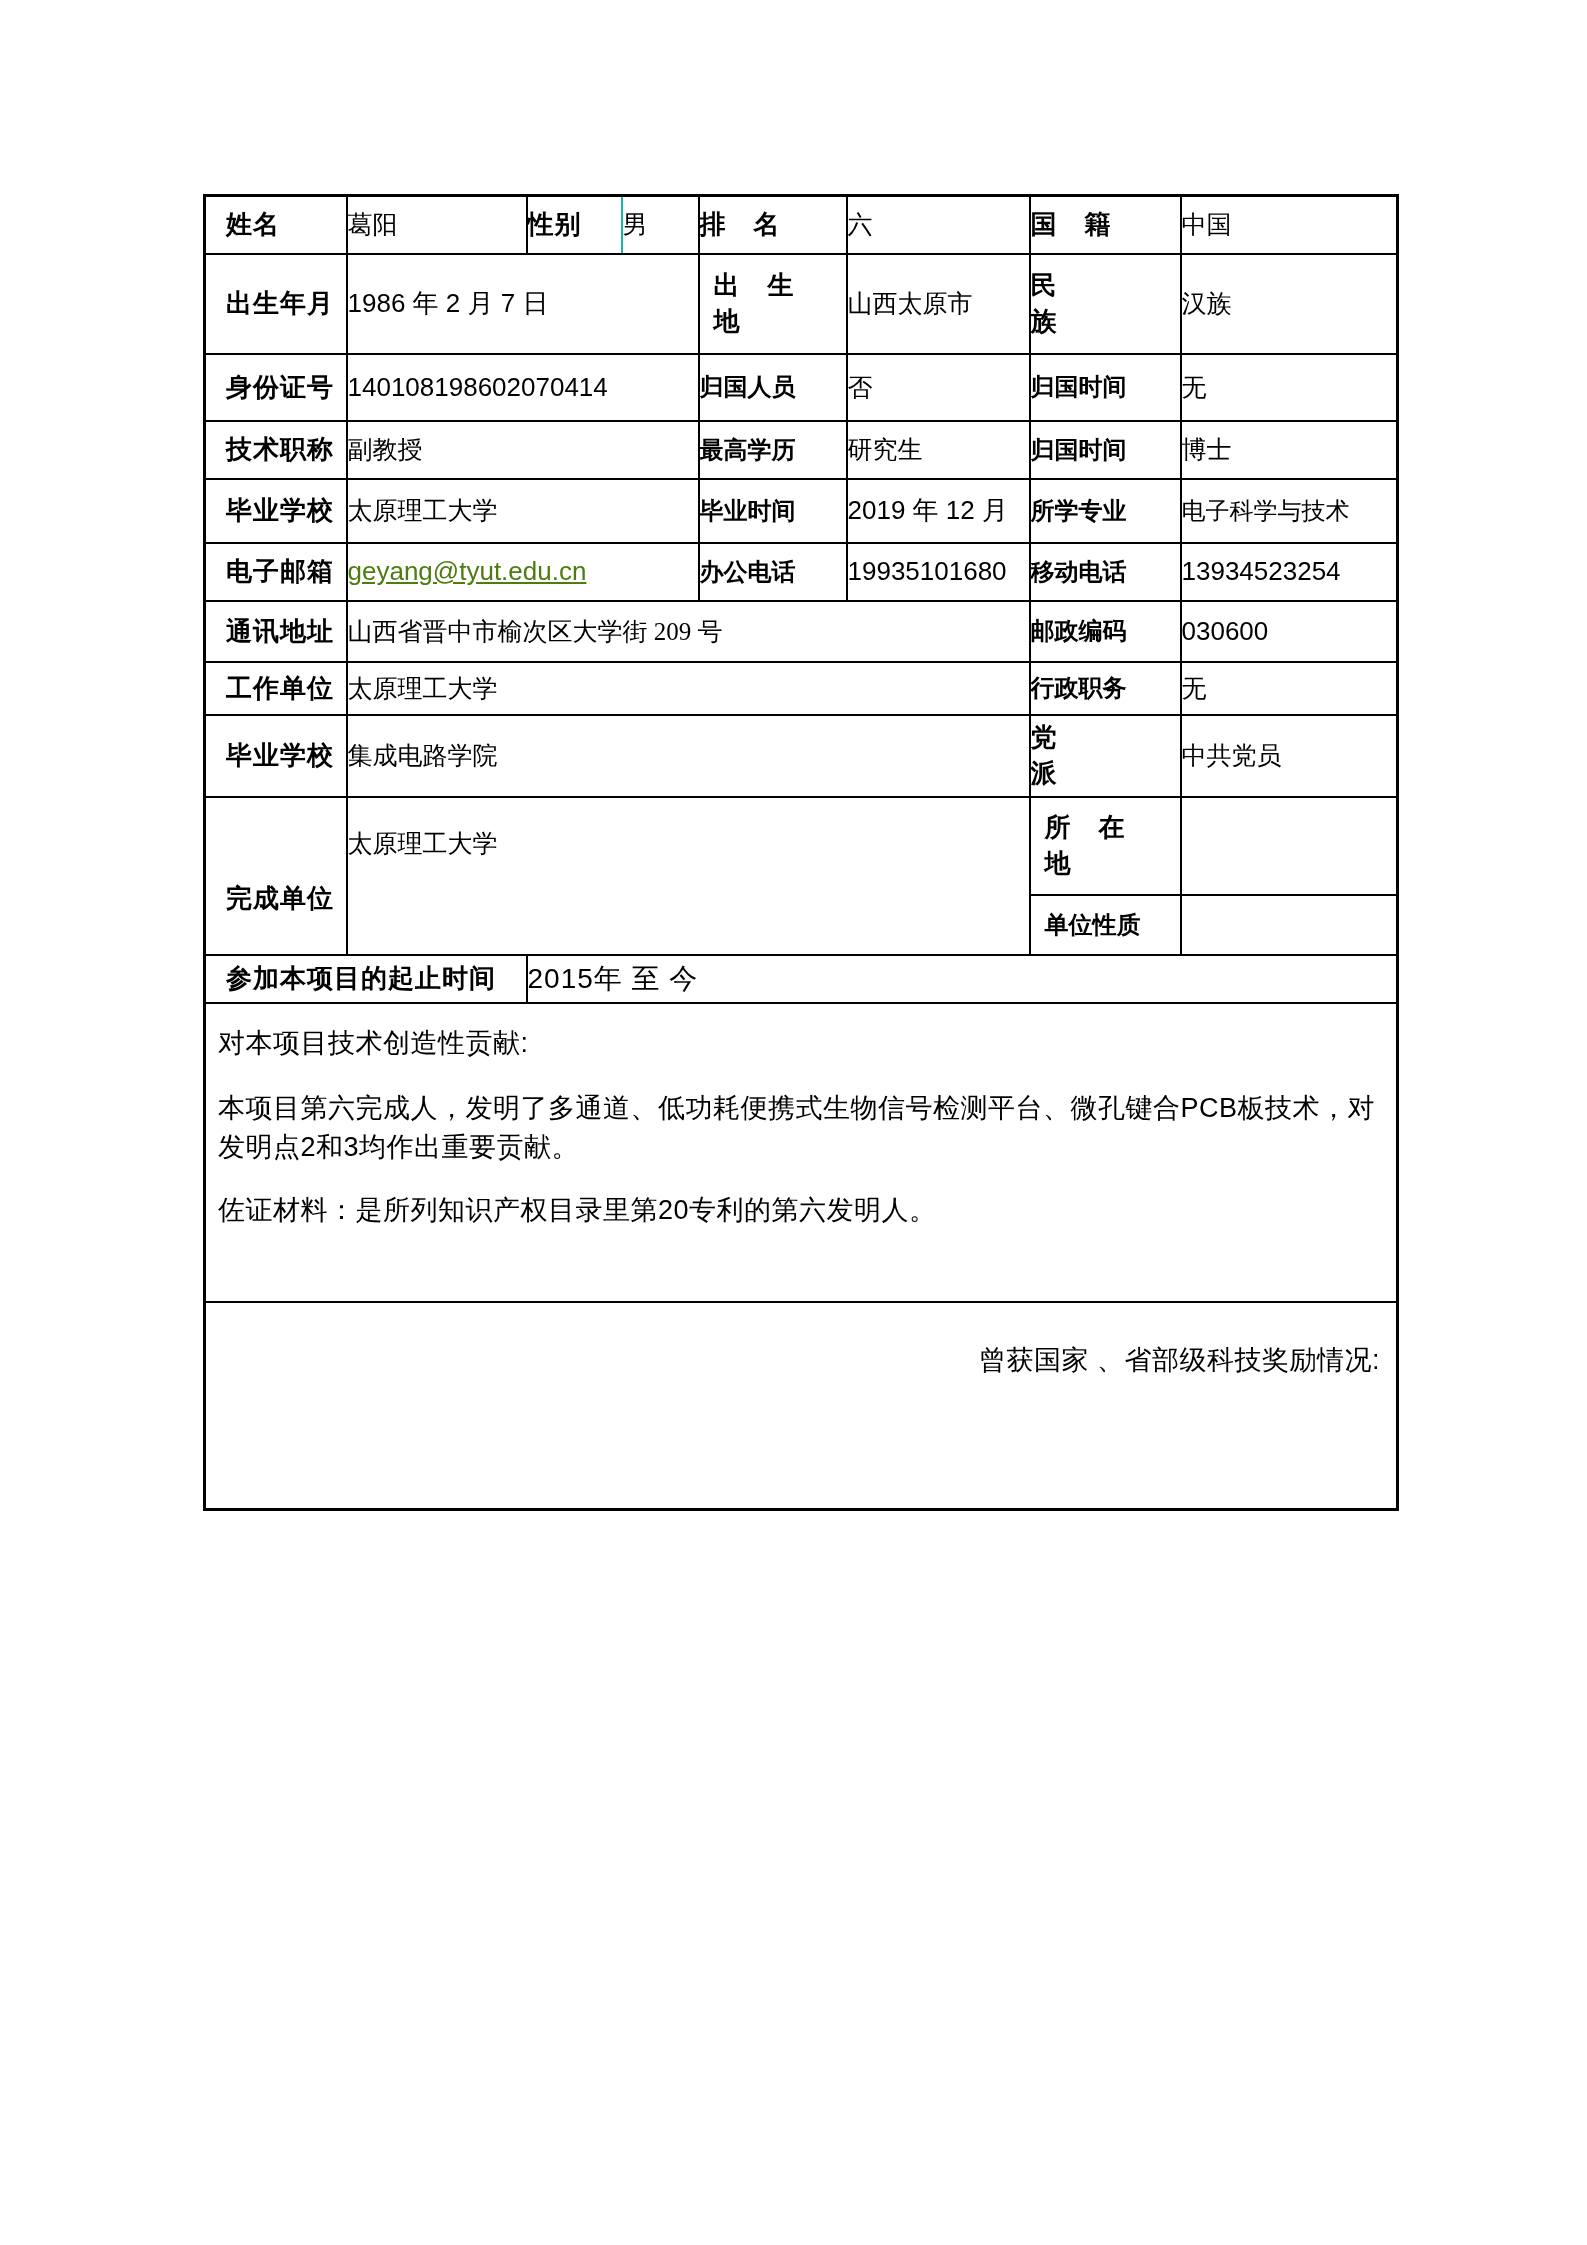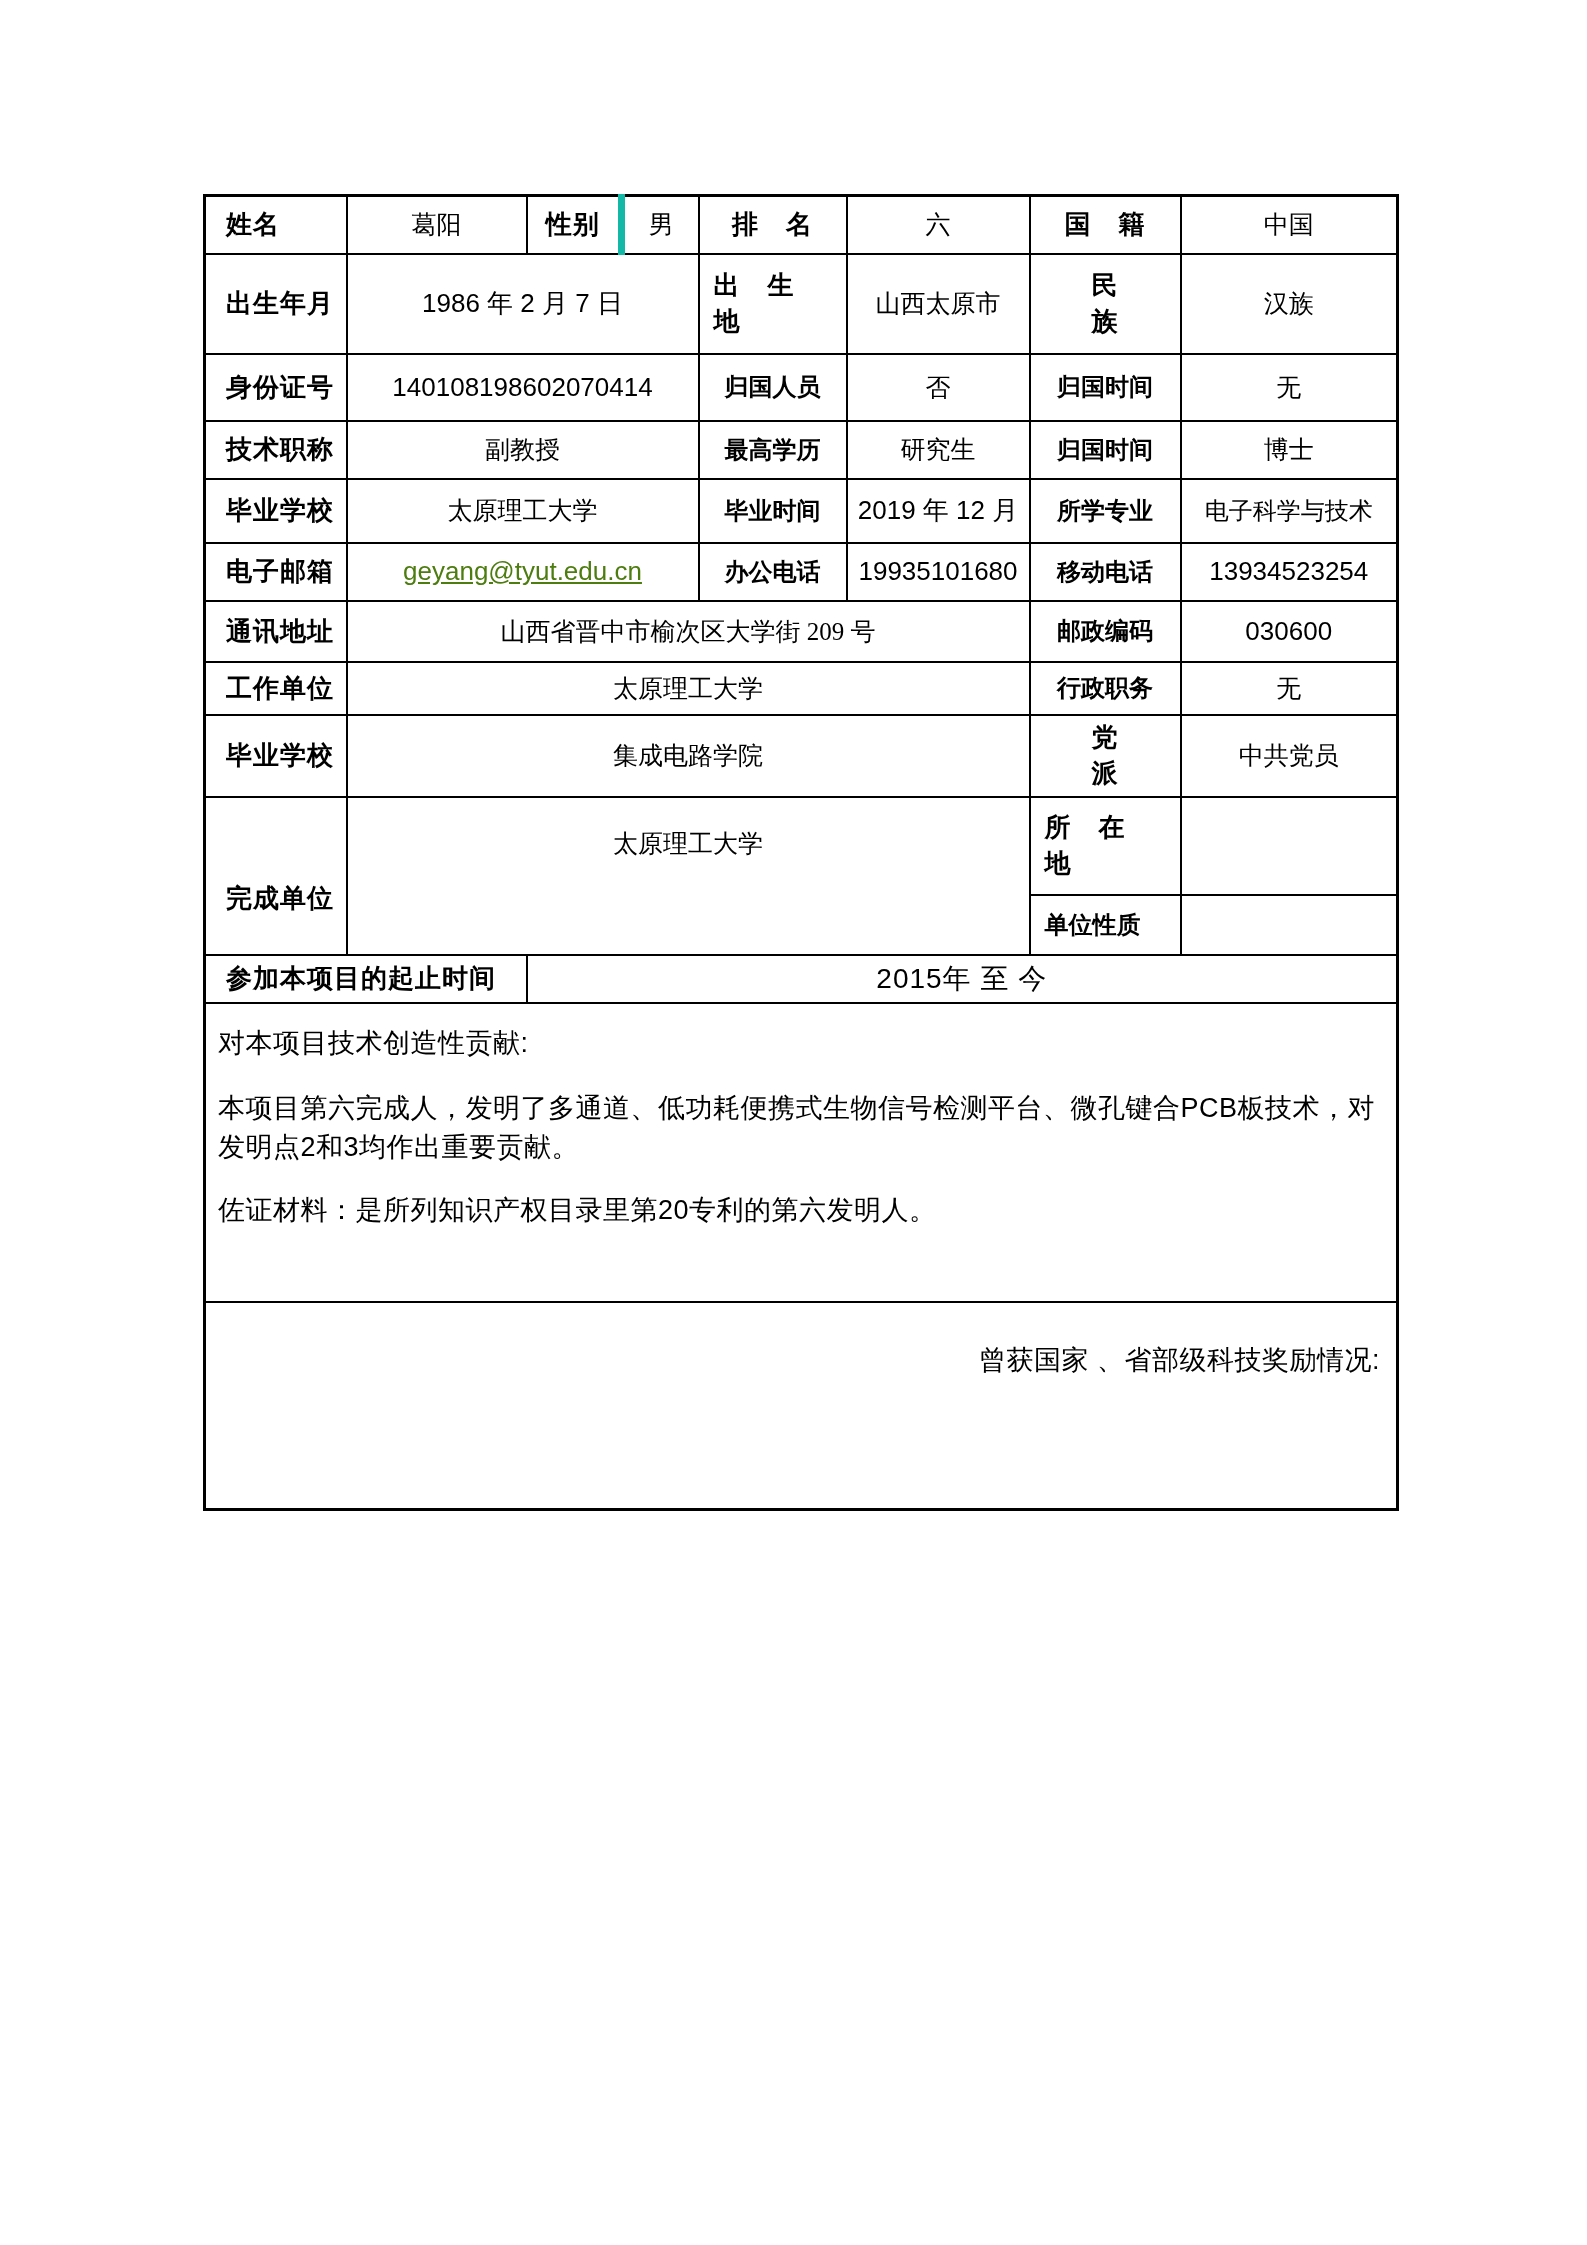--- a/index.html
+++ b/index.html
@@ -16,21 +16,21 @@
     position: absolute;
     left: 203px;
     top: 194px;
     width: 1193px;
     border-collapse: collapse;
     table-layout: fixed;
     border: 3px solid #000;
   }
   td {
     border: 2px solid #000;
-    text-align: center;
+    text-align: left;
     vertical-align: middle;
     overflow: hidden;
   }
   
   tr.hr1  { height: 58px; }
   tr.hr2  { height: 100px; }
   tr.hr3  { height: 67px; }
   tr.hr4  { height: 58px; }
   tr.hr5  { height: 64px; }
   tr.hr6  { height: 58px; }
@@ -59,21 +59,21 @@
     font-size: 25px;
   }
   
   .num {
     font-family: "Liberation Sans", "DejaVu Sans", sans-serif;
     font-weight: normal;
     font-size: 26px;
   }
   .fit { font-size: 24px; letter-spacing: 0; }
   
-  .thin-r { border-right: 7px solid #14b8a6; }
+  .thin-r { border-right: 2px solid #14b8a6; }
   .thin-l { border-left: 1px solid #808080; }
   
   a.link {
     color: #4d7c0f;
     text-decoration: underline;
     font-family: "Liberation Sans", "DejaVu Sans", sans-serif;
     font-size: 26px;
     cursor: pointer;
   }
   

